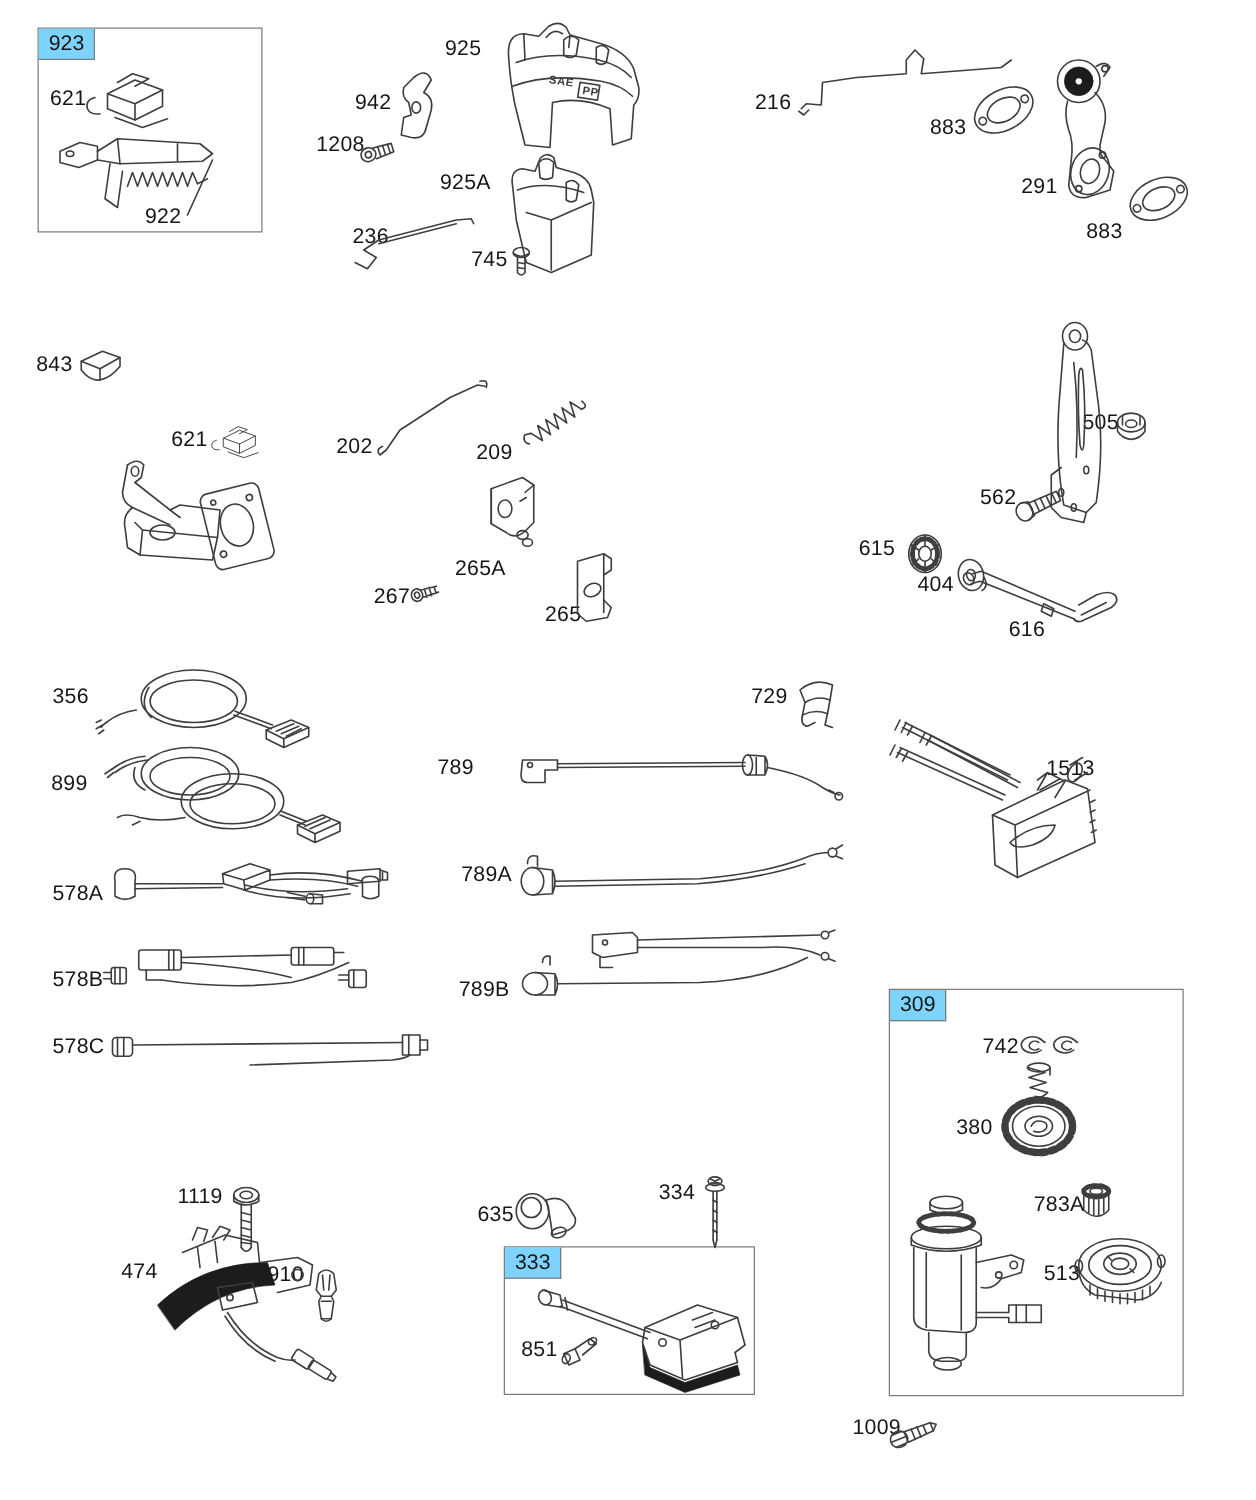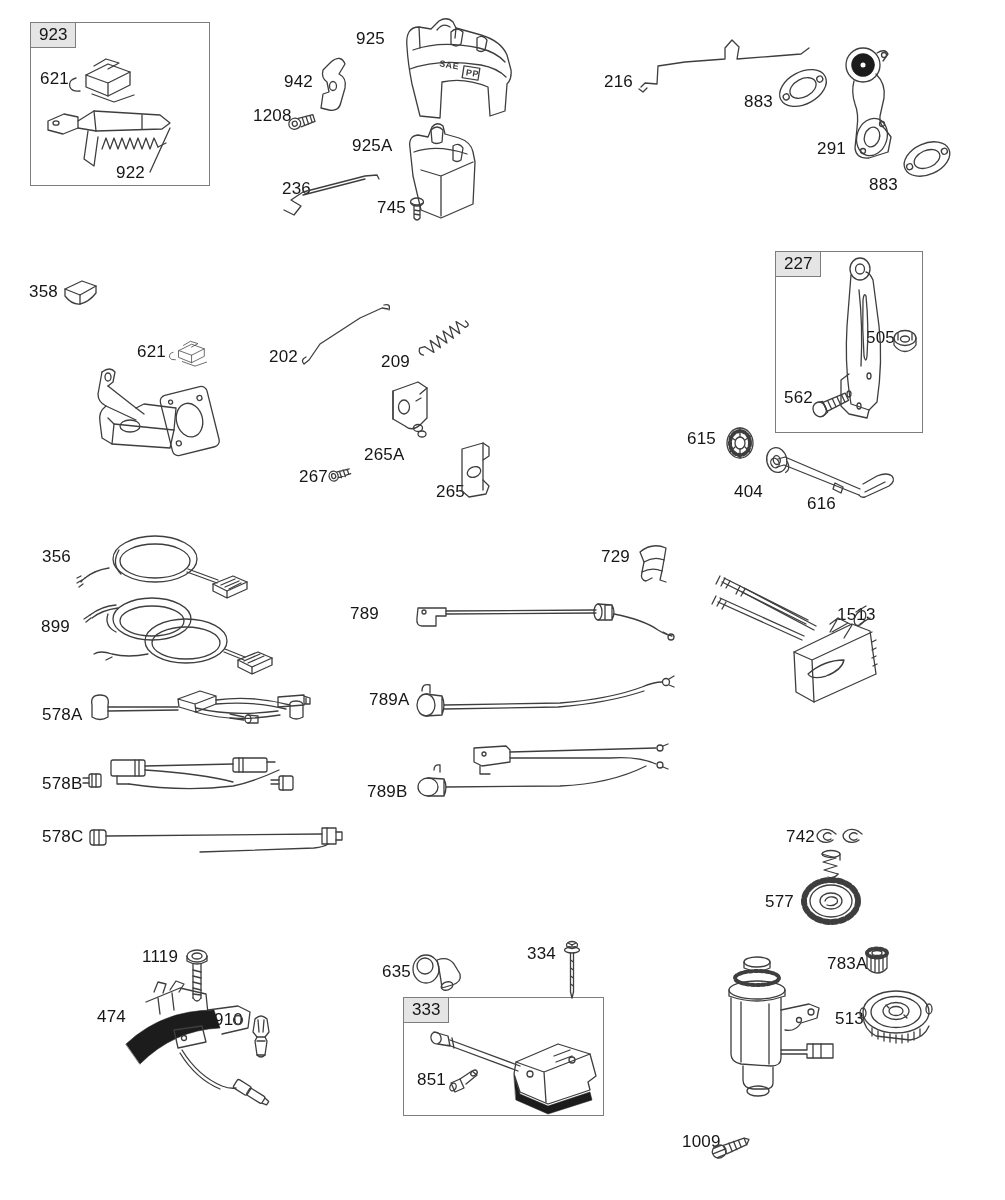--- a/index.html
+++ b/index.html
@@ -3,80 +3,80 @@
 <meta charset="utf-8">
 <style>
   html,body{margin:0;padding:0;background:#ffffff;}
   .canvas{position:relative;width:1005px;height:1200px;background:#ffffff;
           font-family:"Liberation Sans",sans-serif;overflow:hidden;}
   .lbl{position:absolute;font-size:17px;color:#161616;white-space:nowrap;
        letter-spacing:.2px;line-height:1;text-align:center;}
   .gbox{position:absolute;border:1px solid #7d7d7d;background:transparent;}
   .tag{position:absolute;top:0;left:0;border-right:1px solid #7d7d7d;
        border-bottom:1px solid #7d7d7d;padding:3px 8px 4px;font-size:17px;
-       color:#161616;background:#e5e5e5;line-height:1;}
+       color:#161616;background:#7dd3fc;line-height:1;}
   svg.part{position:absolute;overflow:visible;}
   .la{fill:none;stroke:#3e3e3e;stroke-width:1.3;stroke-linecap:round;stroke-linejoin:round;}
   .la .fill-dark{fill:#1c1c1c;stroke:#1c1c1c;stroke-width:.5;}
   .la .teeth{fill:none;stroke-width:6;stroke-dasharray:4.5 3.5;}
   .la .teeth3{fill:none;stroke-width:4;stroke-dasharray:3 2.4;}
   .la text{stroke:none;fill:#3e3e3e;font-family:"Liberation Sans",sans-serif;font-weight:bold;}
   .mark{font-size:9px;letter-spacing:.5px;}
 </style>
 </head>
 <body>
 
 <div class="canvas">
 
   <div class="gbox" style="left:30px;top:22px;width:178px;height:162px">
     <div class="tag">923</div>
   </div>
-  <div class="gbox" style="left:775px;top:251px;width:146px;height:180px">
-    <div class="tag">227</div>
+  <div class="gbox" style="left:711px;top:791px;width:234px;height:324px">
+    <div class="tag">309</div>
   </div>
   <div class="gbox" style="left:403px;top:997px;width:199px;height:117px">
     <div class="tag">333</div>
   </div>
 
   <span class="lbl" style="left:40px;top:70px">621</span>
   <span class="lbl" style="left:116px;top:164px">922</span>
   <span class="lbl" style="left:356px;top:30px">925</span>
   <span class="lbl" style="left:284px;top:73px">942</span>
   <span class="lbl" style="left:253px;top:107px">1208</span>
   <span class="lbl" style="left:352px;top:137px">925A</span>
   <span class="lbl" style="left:282px;top:180px">236</span>
   <span class="lbl" style="left:377px;top:199px">745</span>
   <span class="lbl" style="left:604px;top:73px">216</span>
   <span class="lbl" style="left:744px;top:93px">883</span>
   <span class="lbl" style="left:817px;top:140px">291</span>
   <span class="lbl" style="left:869px;top:176px">883</span>
   <span class="lbl" style="left:866px;top:329px">505</span>
   <span class="lbl" style="left:784px;top:389px">562</span>
   <span class="lbl" style="left:687px;top:430px">615</span>
-  <span class="lbl" style="left:734px;top:483px">404</span>
+  <span class="lbl" style="left:734px;top:459px">404</span>
   <span class="lbl" style="left:807px;top:495px">616</span>
-  <span class="lbl" style="left:29px;top:283px">358</span>
+  <span class="lbl" style="left:29px;top:283px">843</span>
   <span class="lbl" style="left:137px;top:343px">621</span>
   <span class="lbl" style="left:269px;top:348px">202</span>
   <span class="lbl" style="left:381px;top:353px">209</span>
   <span class="lbl" style="left:364px;top:446px">265A</span>
   <span class="lbl" style="left:299px;top:468px">267</span>
   <span class="lbl" style="left:436px;top:483px">265</span>
   <span class="lbl" style="left:42px;top:548px">356</span>
   <span class="lbl" style="left:41px;top:618px">899</span>
   <span class="lbl" style="left:42px;top:706px">578A</span>
   <span class="lbl" style="left:42px;top:775px">578B</span>
   <span class="lbl" style="left:42px;top:828px">578C</span>
   <span class="lbl" style="left:601px;top:548px">729</span>
   <span class="lbl" style="left:350px;top:605px">789</span>
   <span class="lbl" style="left:369px;top:691px">789A</span>
   <span class="lbl" style="left:367px;top:783px">789B</span>
   <span class="lbl" style="left:837px;top:606px">1513</span>
   <span class="lbl" style="left:786px;top:828px">742</span>
-  <span class="lbl" style="left:765px;top:893px">577</span>
+  <span class="lbl" style="left:765px;top:893px">380</span>
   <span class="lbl" style="left:827px;top:955px">783A</span>
   <span class="lbl" style="left:835px;top:1010px">513</span>
   <span class="lbl" style="left:142px;top:948px">1119</span>
   <span class="lbl" style="left:97px;top:1008px">474</span>
   <span class="lbl" style="left:214px;top:1011px">910</span>
   <span class="lbl" style="left:382px;top:963px">635</span>
   <span class="lbl" style="left:527px;top:945px">334</span>
   <span class="lbl" style="left:417px;top:1071px">851</span>
   <span class="lbl" style="left:682px;top:1133px">1009</span>
 

